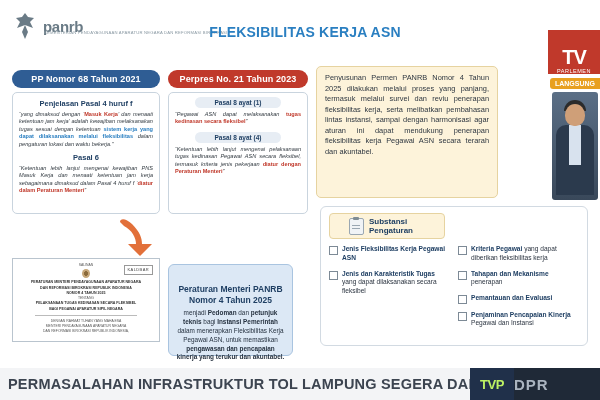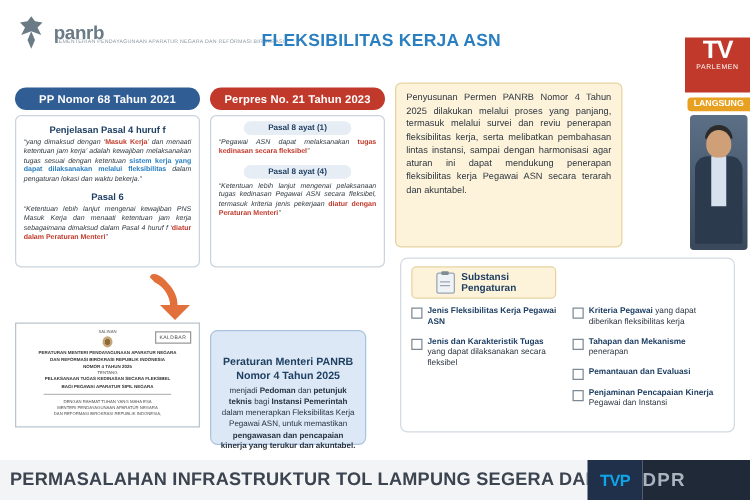--- a/index.html
+++ b/index.html
@@ -167,21 +167,21 @@
   
   .tv-logo {
     position: absolute;
     right: 0; top: 30px;
     width: 52px; height: 44px;
     background: #c0392b;
     color: #fff;
     display: flex;
     flex-direction: column;
     align-items: center;
-    justify-content: flex-start;
+    justify-content: flex-end;
     line-height: 1;
   }
   .tv-logo .tv { font-size: 20px; font-weight: bold; letter-spacing: -1px; }
   .tv-logo .parl { font-size: 5.5px; letter-spacing: 0.5px; margin-top: 2px;}
   .lang-badge {
     position: absolute;
     right: 0; top: 78px;
     background: #e8a020;
     color: #fff;
     font-size: 7px;
@@ -384,21 +384,21 @@
     font-weight: bold;
     color: #3c4450;
     letter-spacing: 0.2px;
     padding-left: 8px;
     white-space: nowrap;
     overflow: hidden;
   }
   .ticker-logo {
     width: 44px; height: 32px;
     background: #20304a;
-    color: #0ea5e9;
+    color: #bef264;
     font-size: 13px;
     font-weight: bold;
     display: flex;
     align-items: center;
     justify-content: center;
     letter-spacing: -0.5px;
   }
   .ticker-right {
     width: 86px; height: 32px;
     background: #1f2937;

